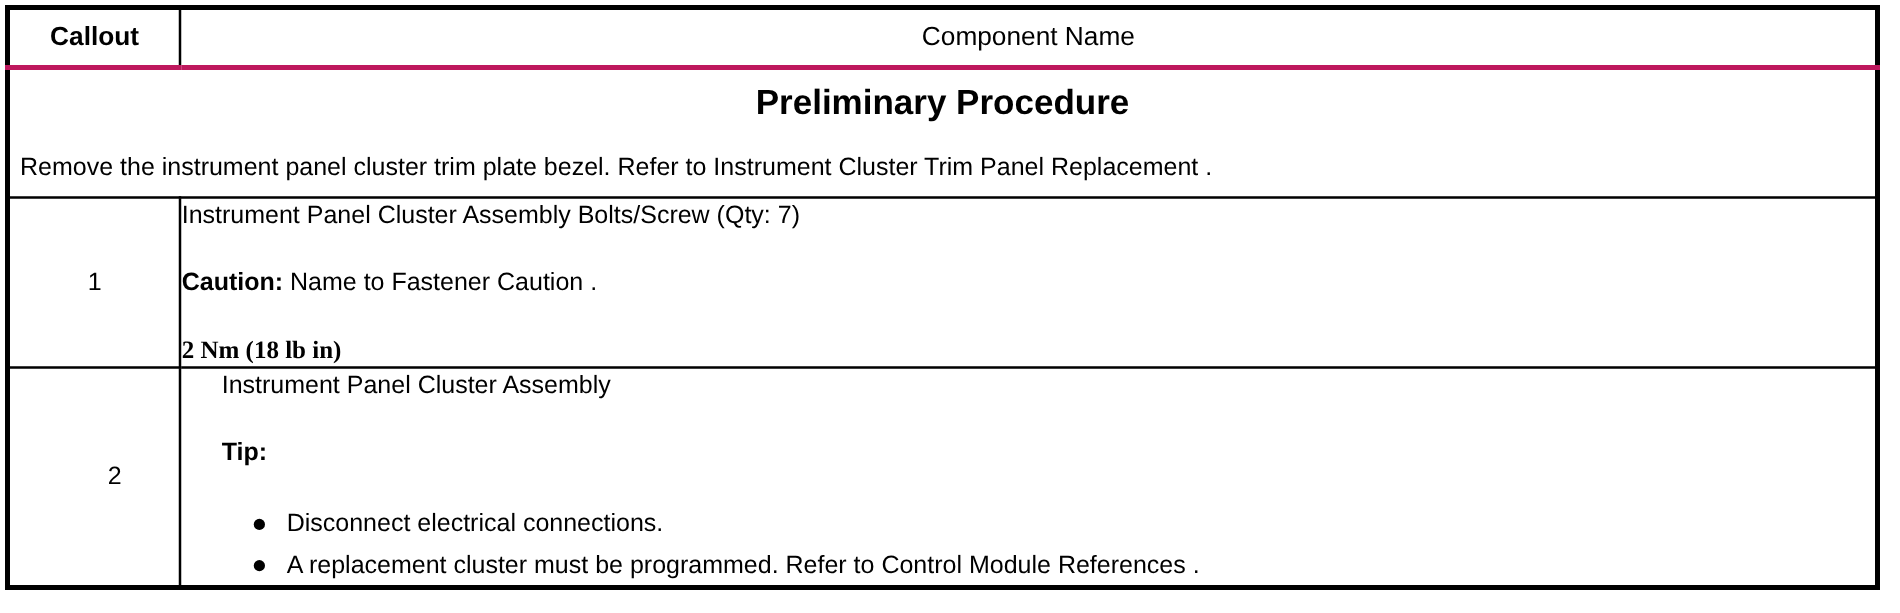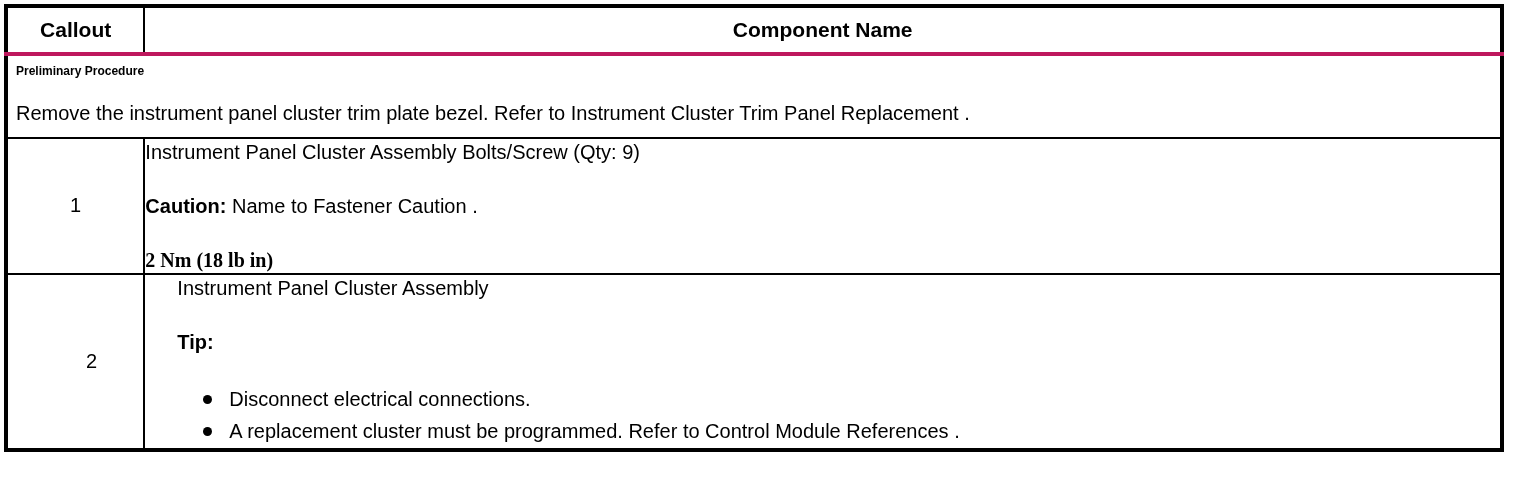--- a/index.html
+++ b/index.html
@@ -45,36 +45,37 @@
     border-right: 2px solid #000000;
     text-align: center;
     font-size: 21px;
     font-weight: bold;
     height: 44px;
     line-height: 44px;
   }
   th.head-name {
     text-align: center;
     font-size: 21px;
-    font-weight: bold;
+    font-weight: normal;
     height: 44px;
     line-height: 44px;
   }
 
   
   tr.prelim-row > td {
     border-bottom: 2px solid #000000;
     padding: 8px 8px 10px 8px;
     vertical-align: top;
   }
   .prelim-title {
-    font-size: 12px;
+    font-size: 28px;
     font-weight: bold;
     line-height: 1.28;
     margin: 0 0 22px 0;
+    text-align: center;
   }
   .prelim-text {
     font-size: 20px;
     font-weight: normal;
     line-height: 1.28;
     margin: 0;
   }
 
   
   tr.item-row > td {
@@ -149,21 +150,21 @@
       <tr class="prelim-row">
         <td colspan="2">
           <p class="prelim-title">Preliminary Procedure</p>
           <p class="prelim-text">Remove the instrument panel cluster trim plate bezel. Refer to Instrument Cluster Trim Panel Replacement .</p>
         </td>
       </tr>
 
       <tr class="item-row">
         <td class="cell-callout">1</td>
         <td class="cell-name">
-          <p class="line">Instrument Panel Cluster Assembly Bolts/Screw (Qty: 9)</p>
+          <p class="line">Instrument Panel Cluster Assembly Bolts/Screw (Qty: 7)</p>
           <p class="line"><span class="lbl">Caution:</span><span> Name to Fastener Caution .</span></p>
           <p class="line bold">2 Nm (18 lb in)</p>
         </td>
       </tr>
 
       <tr class="item-row last-row">
         <td class="cell-callout">2</td>
         <td class="cell-name">
           <p class="line">Instrument Panel Cluster Assembly</p>
           <p class="line bold">Tip:</p>

